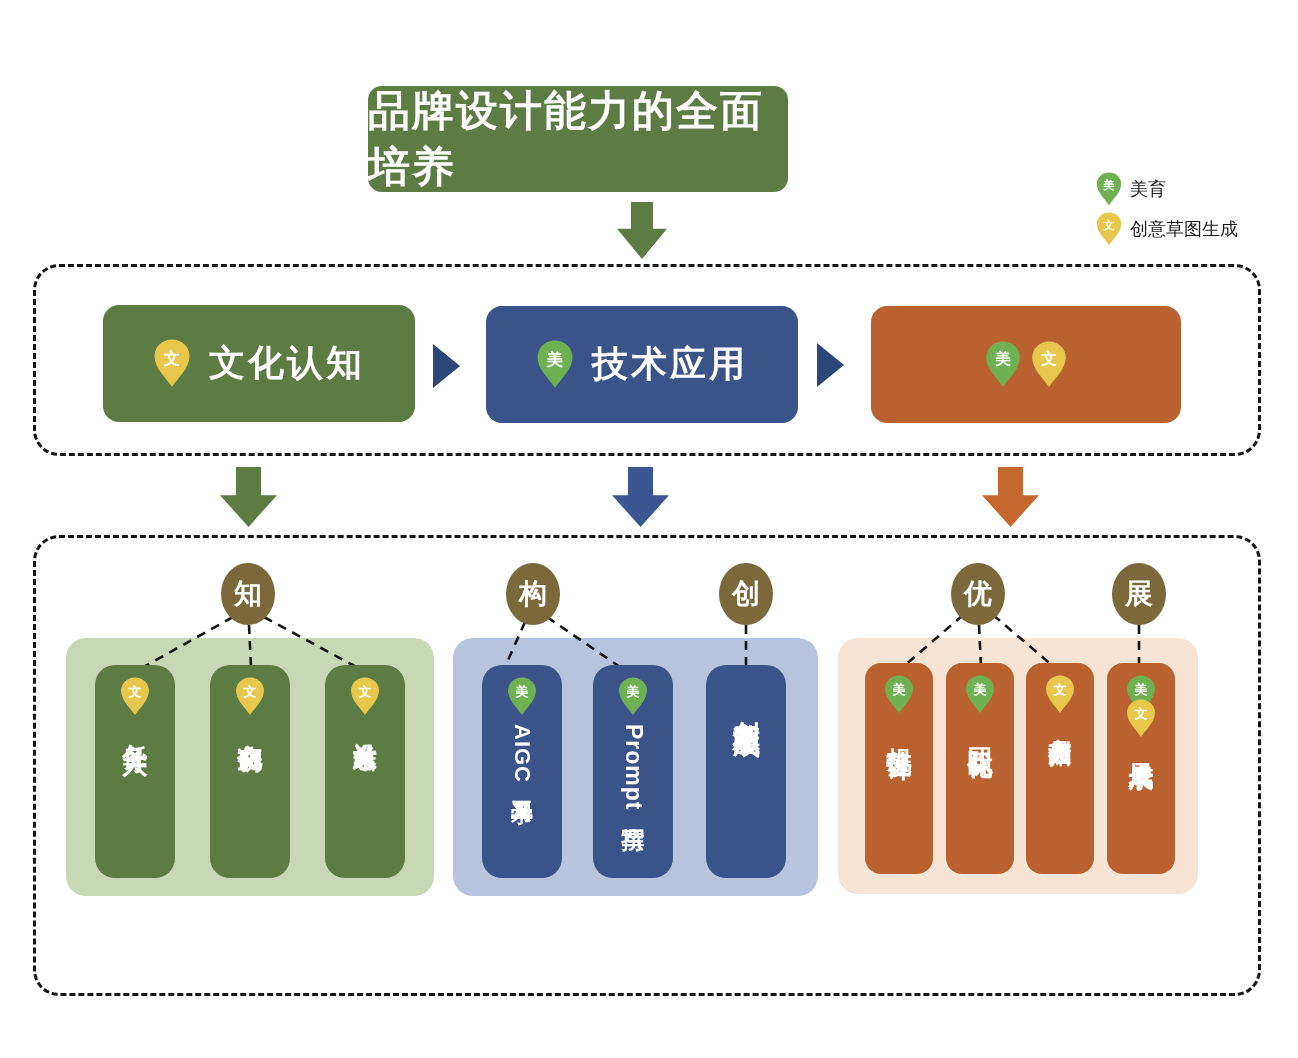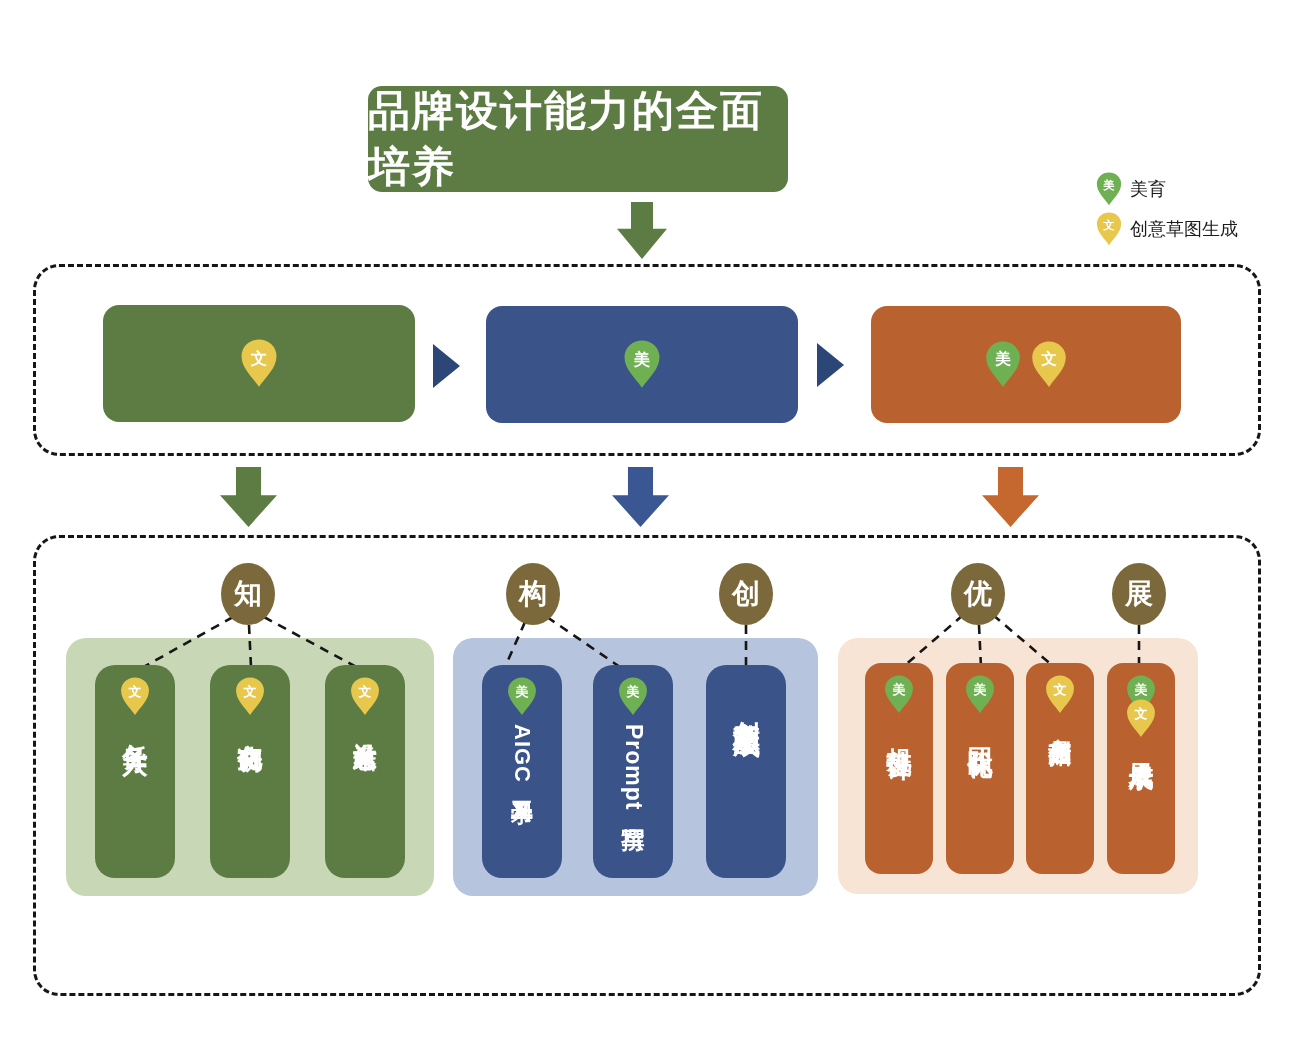--- a/index.html
+++ b/index.html
@@ -118,28 +118,30 @@
     </div>
   </div>
 
   <div class="abs dashedbox" style="left:33px;top:264px;width:1222px;height:186px;"></div>
 
   <div class="abs stage st-green" style="left:103px;top:305px;width:312px;">
     <svg class="pin" width="38" height="49" viewBox="0 0 32 42">
       <path class="pin-yellow" d="M16 41 C10 32 1 25 1 14.5 A15 14 0 0 1 31 14.5 C31 25 22 32 16 41 Z"></path>
       <text x="16" y="16" class="pin-glyph">文</text>
     </svg>
+    <span class="stage-lbl">文化认知</span>
   </div>
   <div class="abs tri" style="left:433px;top:344px;"></div>
 
   <div class="abs stage st-blue" style="left:486px;top:306px;width:312px;">
     <svg class="pin" width="38" height="49" viewBox="0 0 32 42">
       <path class="pin-green" d="M16 41 C10 32 1 25 1 14.5 A15 14 0 0 1 31 14.5 C31 25 22 32 16 41 Z"></path>
       <text x="16" y="16" class="pin-glyph">美</text>
     </svg>
+    <span class="stage-lbl">技术应用</span>
   </div>
   <div class="abs tri" style="left:817px;top:343px;"></div>
 
   <div class="abs stage st-orange" style="left:871px;top:306px;width:310px;gap:10px;">
     <svg class="pin" width="36" height:="47" height="47" viewBox="0 0 32 42">
       <path class="pin-green" d="M16 41 C10 32 1 25 1 14.5 A15 14 0 0 1 31 14.5 C31 25 22 32 16 41 Z"></path>
       <text x="16" y="16" class="pin-glyph">美</text>
     </svg>
     <svg class="pin" width="36" height="47" viewBox="0 0 32 42">
       <path class="pin-yellow" d="M16 41 C10 32 1 25 1 14.5 A15 14 0 0 1 31 14.5 C31 25 22 32 16 41 Z"></path>

